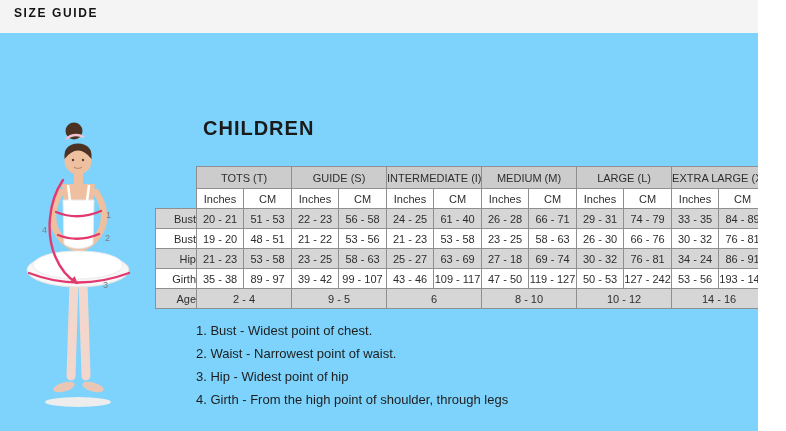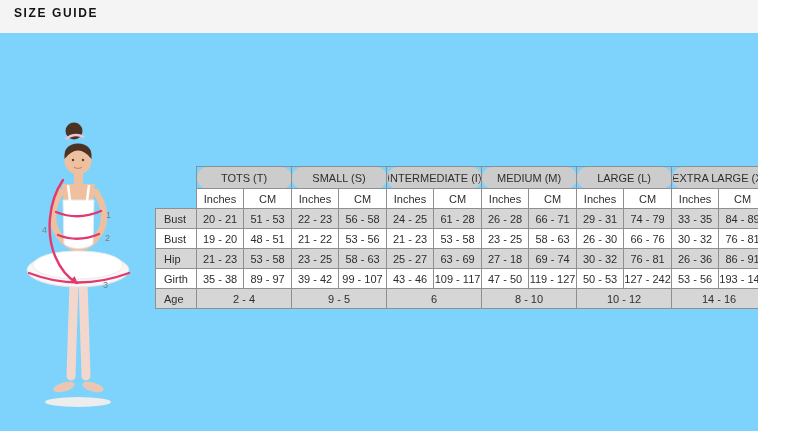--- a/index.html
+++ b/index.html
@@ -54,23 +54,23 @@
   table.size-table th, table.size-table td {
     border: 1px solid #8f8f8f;
     text-align: center;
     font-weight: 400;
     padding: 0;
     height: 20px;
     background: #ffffff;
     overflow: hidden;
     white-space: nowrap;
   }
-  table.size-table tr.grp-row th { height: 22px; background: #cccccc; border-radius: 11px; }
+  table.size-table tr.grp-row th { height: 22px; background: #cccccc; }
   table.size-table td.corner { border: none; background: transparent; }
-  table.size-table th.rowlabel { text-align: left; padding-left: 8px; }
+  table.size-table th.rowlabel { text-align: right; padding-left: 8px; }
   table.size-table tr.alt th, table.size-table tr.alt td { background: #d6d6d6; }
   
   .footnotes {
     position: absolute;
     left: 196px; top: 322px;
     font-size: 13px;
     color: #1d1d1d;
   }
   .footnotes .note { height: 23px; line-height: 18px; }
 </style>
@@ -121,20 +121,21 @@
       <path d="M55,70 C40,92 38,124 47,146 C52,158 60,168 69,173" stroke="#e23a6e" stroke-width="2.4" fill="none" stroke-linecap="round"></path>
       <path d="M70,174 l-8,-2 l4.5,-6 z" fill="#e23a6e"></path>
 
       <text x="98" y="108" font-size="9" fill="#7d7d7d">1</text>
       <text x="97" y="131" font-size="9" fill="#7d7d7d">2</text>
       <text x="95" y="178" font-size="9" fill="#7d7d7d">3</text>
       <text x="34" y="123" font-size="9" fill="#7d7d7d">4</text>
     </svg>
   </div>
 
+  <h2 class="section-title">CHILDREN</h2>
 
   <table class="size-table">
     <colgroup>
       <col style="width:41px">
       <col style="width:47px">
         <col style="width:48px">
       <col style="width:47px">
         <col style="width:48px">
       <col style="width:47px">
         <col style="width:48px">
@@ -142,21 +143,21 @@
         <col style="width:48px">
       <col style="width:47px">
         <col style="width:48px">
       <col style="width:47px">
         <col style="width:48px">
     </colgroup>
     <thead>
       <tr class="grp-row">
         <td class="corner" rowspan="2"></td>
         <th colspan="2">TOTS (T)</th>
-        <th colspan="2">SMALL (S)</th>
+        <th colspan="2">GUIDE (S)</th>
         <th colspan="2">INTERMEDIATE (I)</th>
         <th colspan="2">MEDIUM (M)</th>
         <th colspan="2">LARGE (L)</th>
         <th colspan="2">EXTRA LARGE (XL)</th>
       </tr>
       <tr>
         <th>Inches</th>
         <th>CM</th>
         <th>Inches</th>
         <th>CM</th>
@@ -171,21 +172,21 @@
       </tr>
     </thead>
     <tbody>
       <tr class="alt">
         <th class="rowlabel">Bust</th>
         <td>20 - 21</td>
         <td>51 - 53</td>
         <td>22 - 23</td>
         <td>56 - 58</td>
         <td>24 - 25</td>
-        <td>61 - 28</td>
+        <td>61 - 40</td>
         <td>26 - 28</td>
         <td>66 - 71</td>
         <td>29 - 31</td>
         <td>74 - 79</td>
         <td>33 - 35</td>
         <td>84 - 89</td>
       </tr>
       <tr>
         <th class="rowlabel">Bust</th>
         <td>19 - 20</td>
@@ -206,21 +207,21 @@
         <td>21 - 23</td>
         <td>53 - 58</td>
         <td>23 - 25</td>
         <td>58 - 63</td>
         <td>25 - 27</td>
         <td>63 - 69</td>
         <td>27 - 18</td>
         <td>69 - 74</td>
         <td>30 - 32</td>
         <td>76 - 81</td>
-        <td>26 - 36</td>
+        <td>34 - 24</td>
         <td>86 - 91</td>
       </tr>
       <tr>
         <th class="rowlabel">Girth</th>
         <td>35 - 38</td>
         <td>89 - 97</td>
         <td>39 - 42</td>
         <td>99 - 107</td>
         <td>43 - 46</td>
         <td>109 - 117</td>
@@ -236,14 +237,20 @@
         <td colspan="2">2 - 4</td>
         <td colspan="2">9 - 5</td>
         <td colspan="2">6</td>
         <td colspan="2">8 - 10</td>
         <td colspan="2">10 - 12</td>
         <td colspan="2">14 - 16</td>
       </tr>
     </tbody>
   </table>
 
+  <div class="footnotes">
+    <div class="note">1. Bust - Widest point of chest.</div>
+    <div class="note">2. Waist - Narrowest point of waist.</div>
+    <div class="note">3. Hip - Widest point of hip</div>
+    <div class="note">4. Girth - From the high point of shoulder, through legs</div>
+  </div>
 
 </div>
 
 </body></html>

